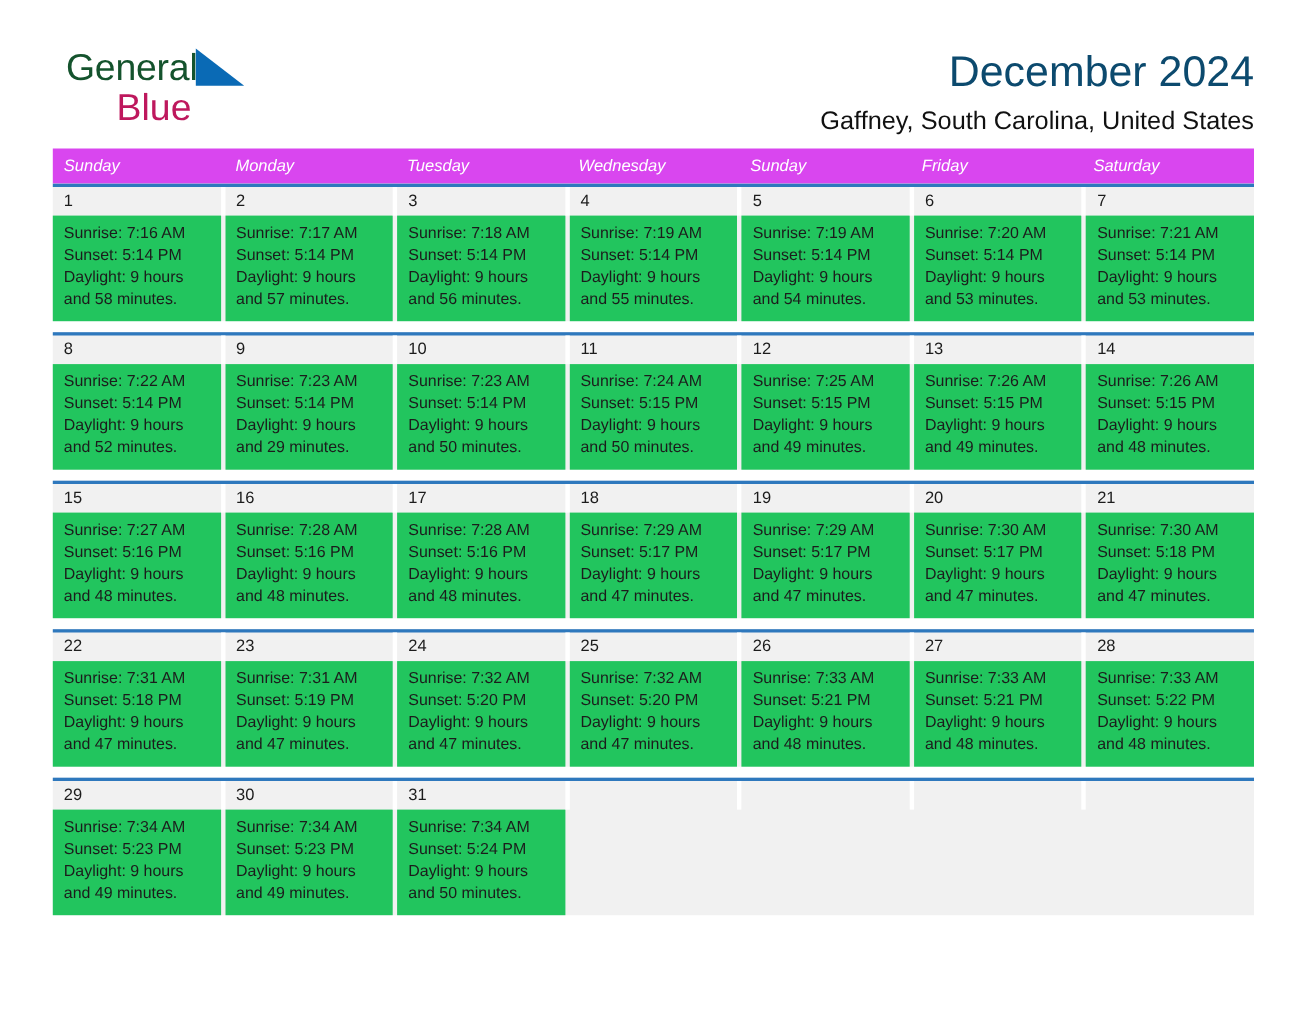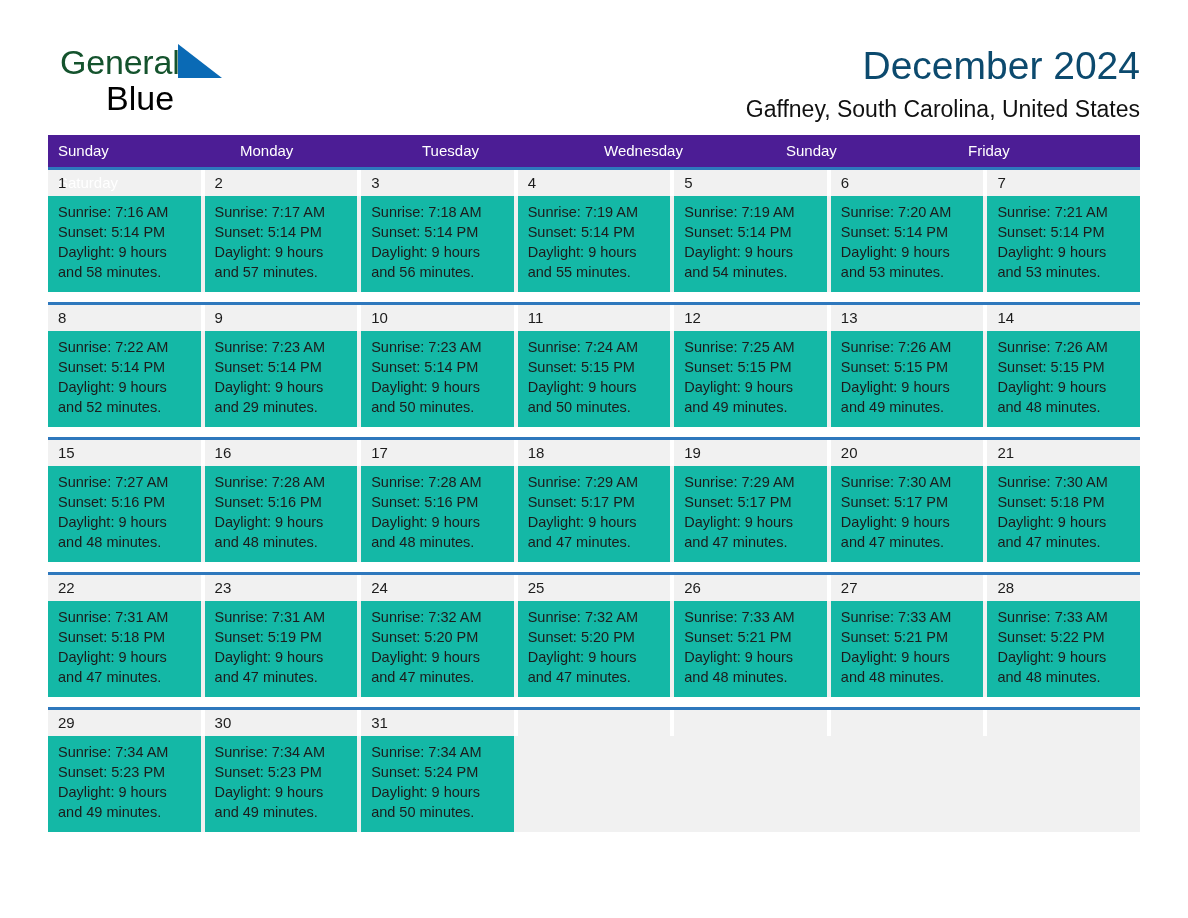--- a/index.html
+++ b/index.html
@@ -49,21 +49,21 @@
   .logo-triangle {
     width: 0;
     height: 0;
     border-left: 44px solid #0a6ab5;
     border-top: 34px solid transparent;
     margin-left: -2px;
     margin-bottom: 1px;
   }
   .logo-blue {
     font-size: 34px;
-    color: #000000;
+    color: #be185d;
     line-height: 1;
     margin-top: 2px;
     padding-left: 46px;
     font-weight: 400;
   }
 
   .title-block { text-align: right; padding-top: 2px; }
   .cal-title {
     font-size: 39px;
     font-weight: 400;
@@ -79,23 +79,24 @@
     color: #111111;
     margin-bottom: 12px;
     white-space: nowrap;
   }
 
   
   .calendar { width: 1092px; }
 
   .weekday-row {
     display: grid;
-    grid-template-columns: repeat(6, 1fr);
-    background: #4c1d95;
+    grid-template-columns: repeat(7, 1fr);
+    background: #d946ef;
     height: 32px;
+    font-style: italic;
   }
   .weekday {
     color: #ffffff;
     font-size: 15px;
     line-height: 32px;
     padding-left: 10px;
     white-space: nowrap;
   }
 
   .week-row {
@@ -115,21 +116,21 @@
     padding-left: 10px;
   }
   .day-cell .daynum {
     display: block;
     font-size: 15px;
     color: #1c1c1c;
     height: 26px;
     line-height: 26px;
   }
   .day-cell .details {
-    background: #14b8a6;
+    background: #22c55e;
     margin-left: -10px;
     padding: 6px 10px 0 10px;
     height: 96px;
   }
   .day-cell.empty .details { background: transparent; }
 
   .details div {
     font-size: 14.5px;
     line-height: 20px;
     color: #1c1c1c;

